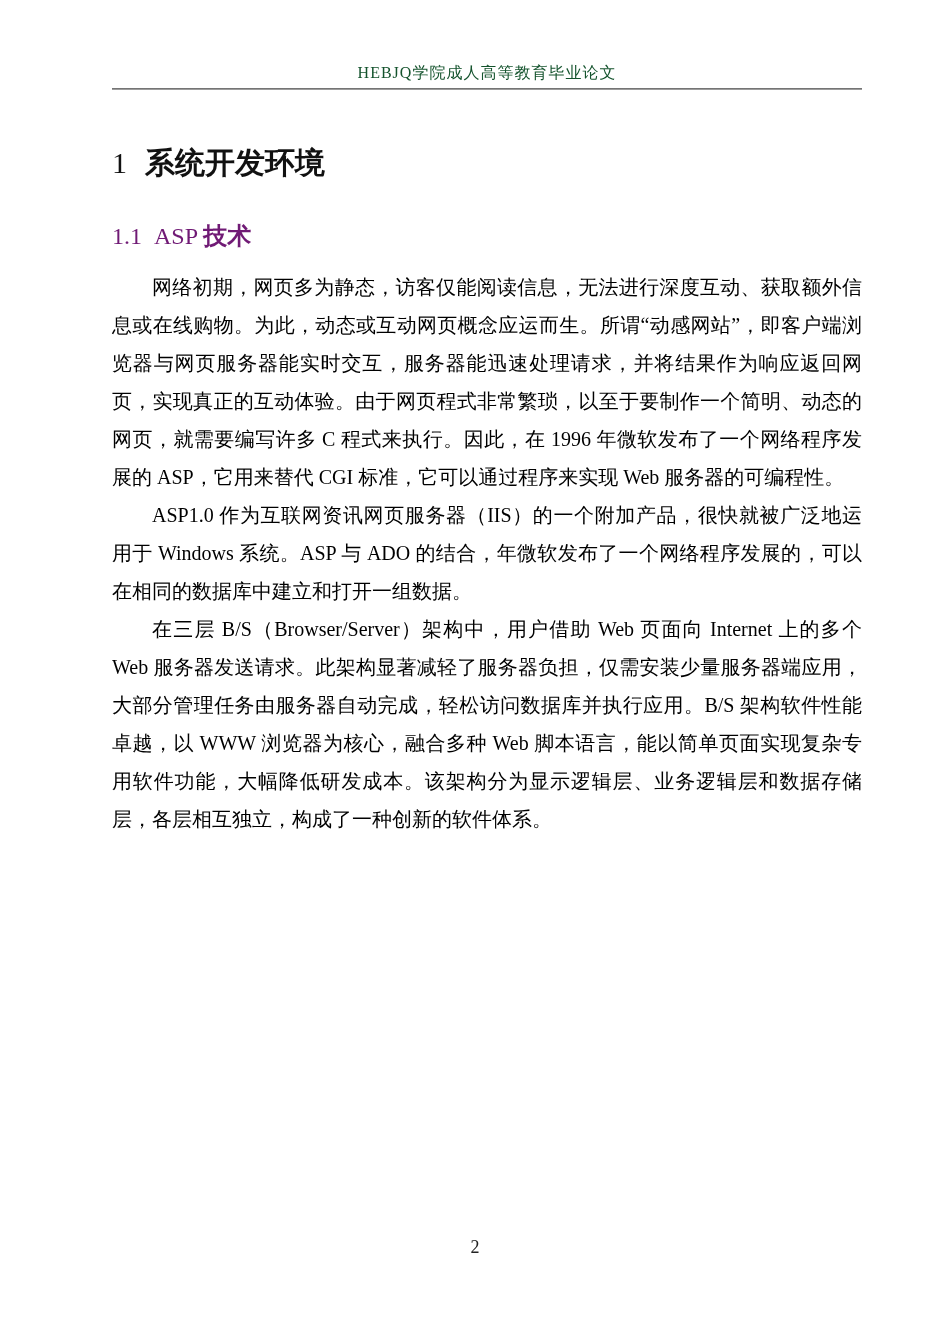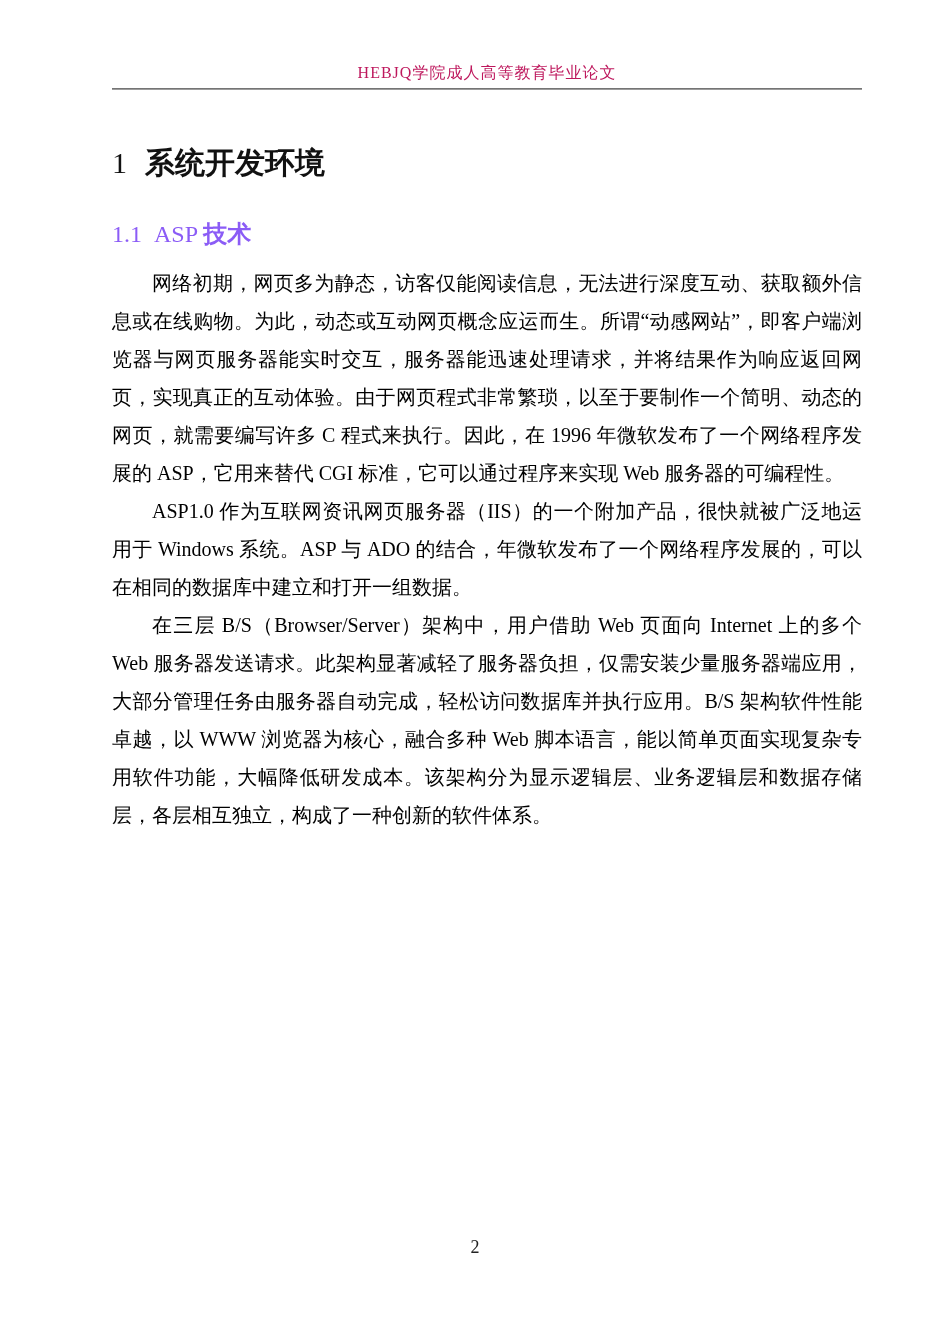--- a/index.html
+++ b/index.html
@@ -12,45 +12,45 @@
     position: relative;
     width: 950px; height: 1344px;
     background: #ffffff;
     color: #1a1a1a;
     overflow: hidden;
   }
   .doc-header { margin: 0 88px 0 112px; padding-top: 62px; }
   .header-text {
     text-align: center;
     font-size: 16px; line-height: 22px;
-    color: #be185d;
+    color: #14532d;
     letter-spacing: 1px;
   }
   .header-rule {
     margin-top: 4px;
     height: 2px;
     background: linear-gradient(#616161, #b0b0b0);
   }
   .content { margin: 0 88px 0 112px; }
   h1 {
     margin: 53px 0 33px 0;
     font-size: 30px; line-height: 40px;
     font-weight: normal;
     color: #111;
   }
   h1 .num { margin-right: 18px; }
   h2 {
     margin: 0 0 12px 0;
     font-size: 24px; line-height: 36px;
     font-weight: normal;
-    color: #8b5cf6;
+    color: #701a75;
   }
   h2 .num { margin-right: 12px; }
   .cjk {
-    font-family: Liberation Serif, serif;
+    font-family: Liberation Mono, monospace;
     font-weight: bold;
   }
   p {
     margin: 0;
     font-size: 20px; line-height: 38px;
     text-align: justify;
     text-indent: 2em;
     color: #000000;
   }
   .page-number {

